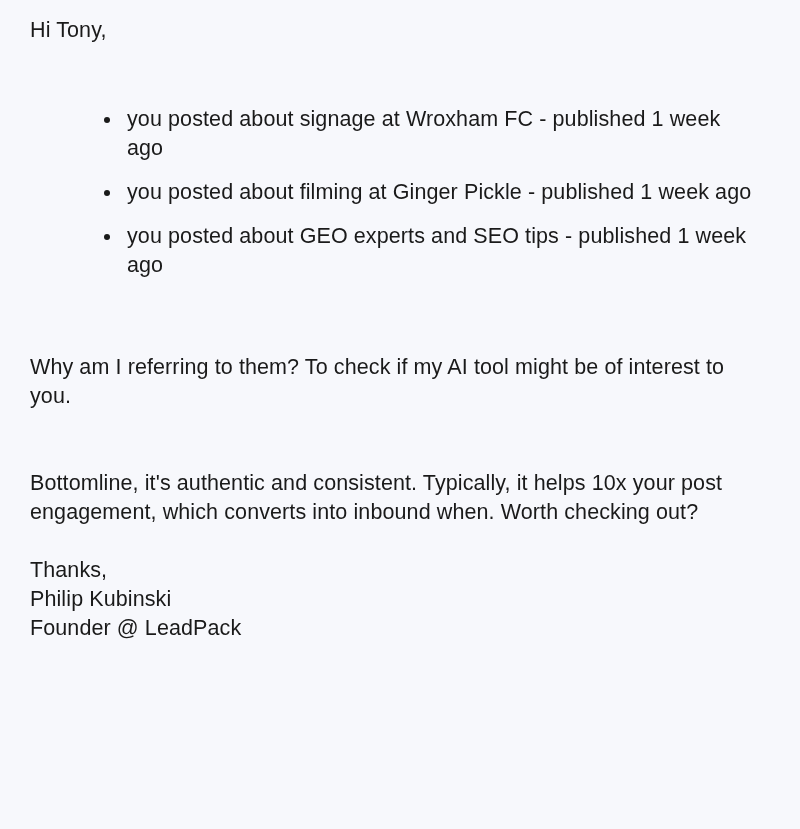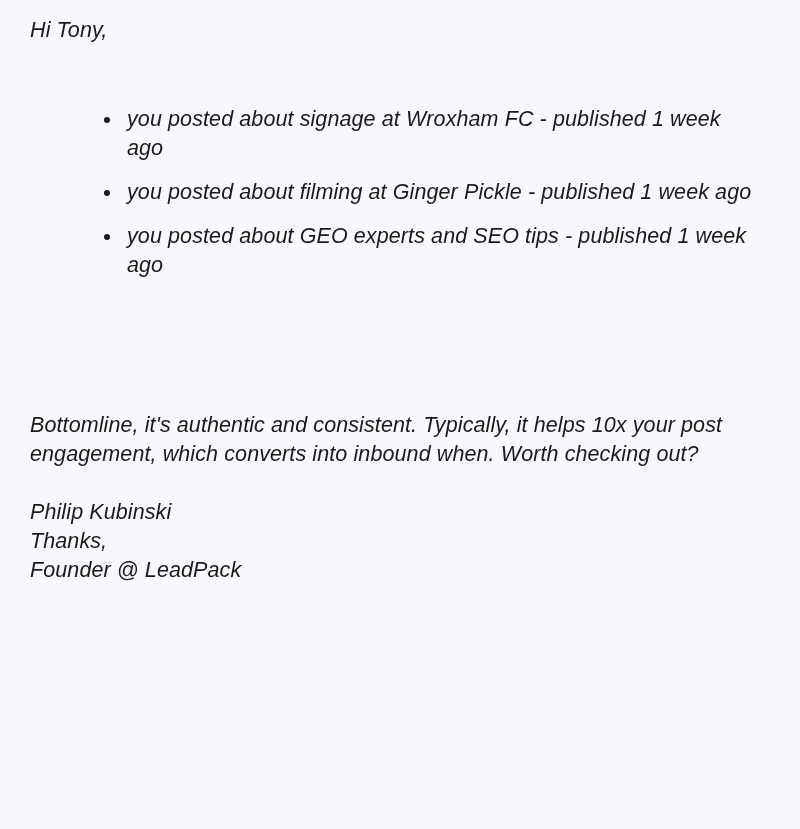--- a/index.html
+++ b/index.html
@@ -11,21 +11,20 @@
     height: 829px;
     background: #f7f8fc;
     font-family: "Liberation Sans", sans-serif;
     color: #1a1a1a;
     overflow: hidden;
   }
   .email-body {
     padding: 16px 30px 0 30px;
     box-sizing: border-box;
     width: 800px;
-    font-style: italic;
   }
   .para {
     font-size: 21.5px;
     line-height: 29px;
     margin: 0 0 0 0;
     padding: 0;
     letter-spacing: 0.1px;
   }
   .spacer-lg { height: 29px; }
   .spacer-xl { height: 58px; }
@@ -61,29 +60,30 @@
   <div class="spacer-sm"></div>
 
   <ul class="bullets">
     <li>you posted about signage at Wroxham FC - published 1 week ago</li>
     <li>you posted about filming at Ginger Pickle - published 1 week ago</li>
     <li>you posted about GEO experts and SEO tips - published 1 week ago</li>
   </ul>
 
   <div class="spacer-xl"></div>
 
+  <p class="para">Why am I referring to them? To check if my AI tool might be of interest to you.</p>
 
   <div class="spacer-lg"></div>
 
 
   <div class="spacer-lg"></div>
 
   <p class="para">Bottomline, it's authentic and consistent. Typically, it helps 10x your post engagement, which converts into inbound when. Worth checking out?</p>
 
   <div class="spacer-lg"></div>
 
   <div>
+    <div class="sig-line">Thanks,</div>
     <div class="sig-line">Philip Kubinski</div>
-    <div class="sig-line">Thanks,</div>
     <div class="sig-line">Founder @ LeadPack</div>
   </div>
 
 </div>
 
 </body></html>

